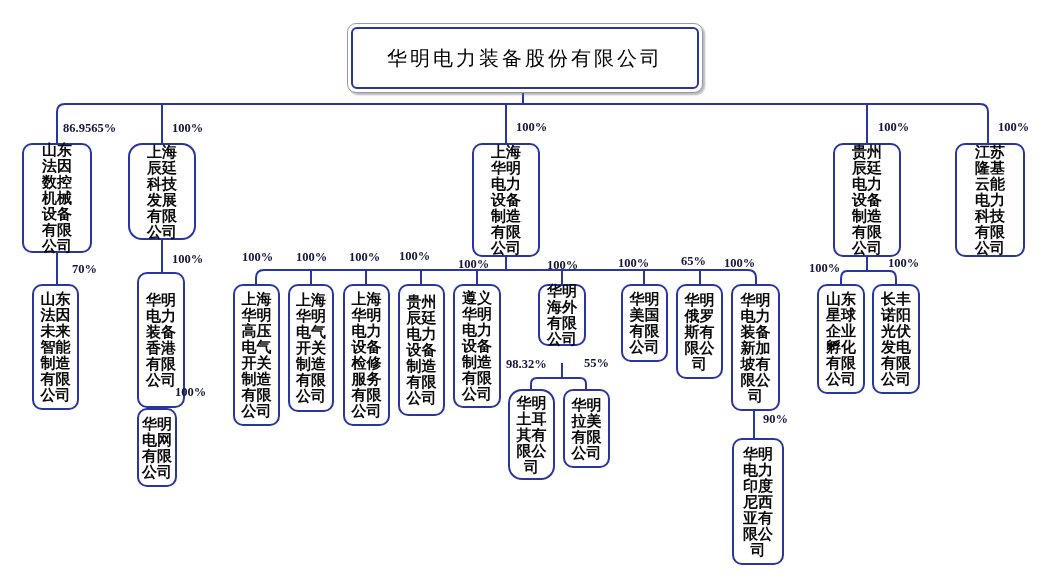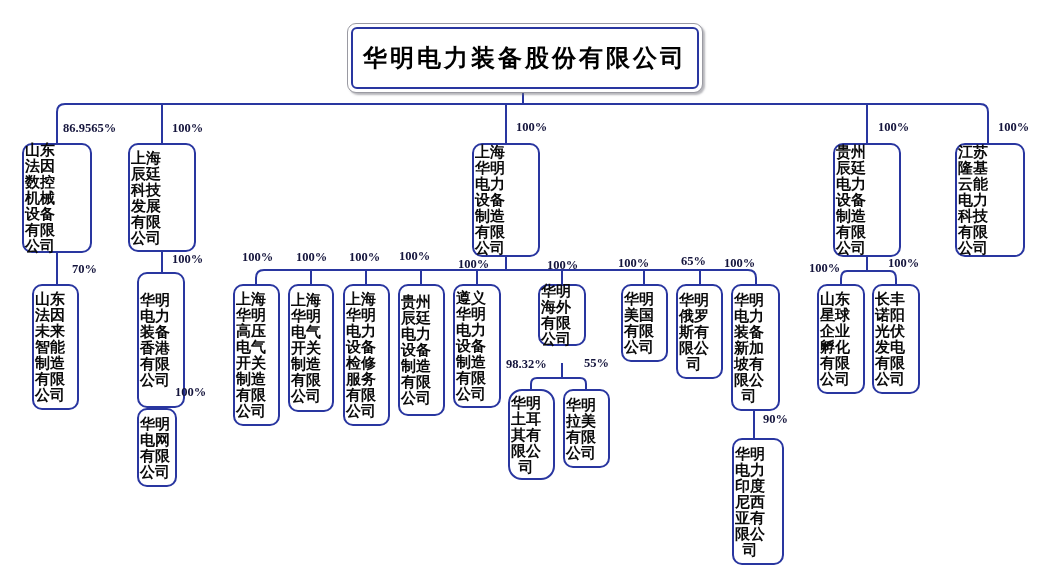--- a/index.html
+++ b/index.html
@@ -17,26 +17,26 @@
     border:1px solid #9a9aa2;border-radius:9px;
     box-shadow:2px 2px 2px rgba(110,110,120,.5);
     padding:3px;background:#ffffff;
   }
   .root-inner{
     width:100%;height:100%;box-sizing:border-box;
     border:2px solid #2936a0;border-radius:6px;
     display:flex;align-items:center;justify-content:center;
   }
   .root-inner span{
-    font-size:24px;font-weight:bold;color:#000;letter-spacing:3px;white-space:nowrap;
+    font-size:20px;font-weight:normal;color:#000;letter-spacing:3px;white-space:nowrap;
   }
   .node{
     position:absolute;box-sizing:border-box;
     border:2px solid #2936a0;border-radius:10px;background:#ffffff;
-    display:flex;align-items:center;
+    display:flex;align-items:center;justify-content:center;
   }
   .node span{
     display:block;width:32px;
     font-size:15px;font-weight:600;line-height:16px;color:#0a0a0a;
     text-align:center;word-break:break-all;
   }
   .pct{
     position:absolute;
     font-size:12.5px;font-weight:600;color:#14143c;white-space:nowrap;
     line-height:14px;
@@ -83,21 +83,21 @@
     <div class="root-inner">
       <span>华明电力装备股份有限公司</span>
     </div>
   </div>
 
   <div id="nodes">
       <div class="node" style="left: 22px; top: 143px; width: 70px; height: 110px;">
         <span>山东法因数控机械设备有限公司</span>
       </div>
       <div class="pct" style="left: 63px; top: 121px;">86.9565%</div>
-      <div class="node" style="left: 128px; top: 143px; width: 68px; height: 109px;">
+      <div class="node" style="left: 128px; top: 143px; width: 68px; height: 97px; border-radius: 14px;">
         <span>上海辰廷科技发展有限公司</span>
       </div>
       <div class="pct" style="left: 172px; top: 121px;">100%</div>
       <div class="node" style="left: 472px; top: 143px; width: 68px; height: 114px;">
         <span>上海华明电力设备制造有限公司</span>
       </div>
       <div class="pct" style="left: 516px; top: 120px;">100%</div>
       <div class="node" style="left: 833px; top: 143px; width: 68px; height: 114px;">
         <span>贵州辰廷电力设备制造有限公司</span>
       </div>

